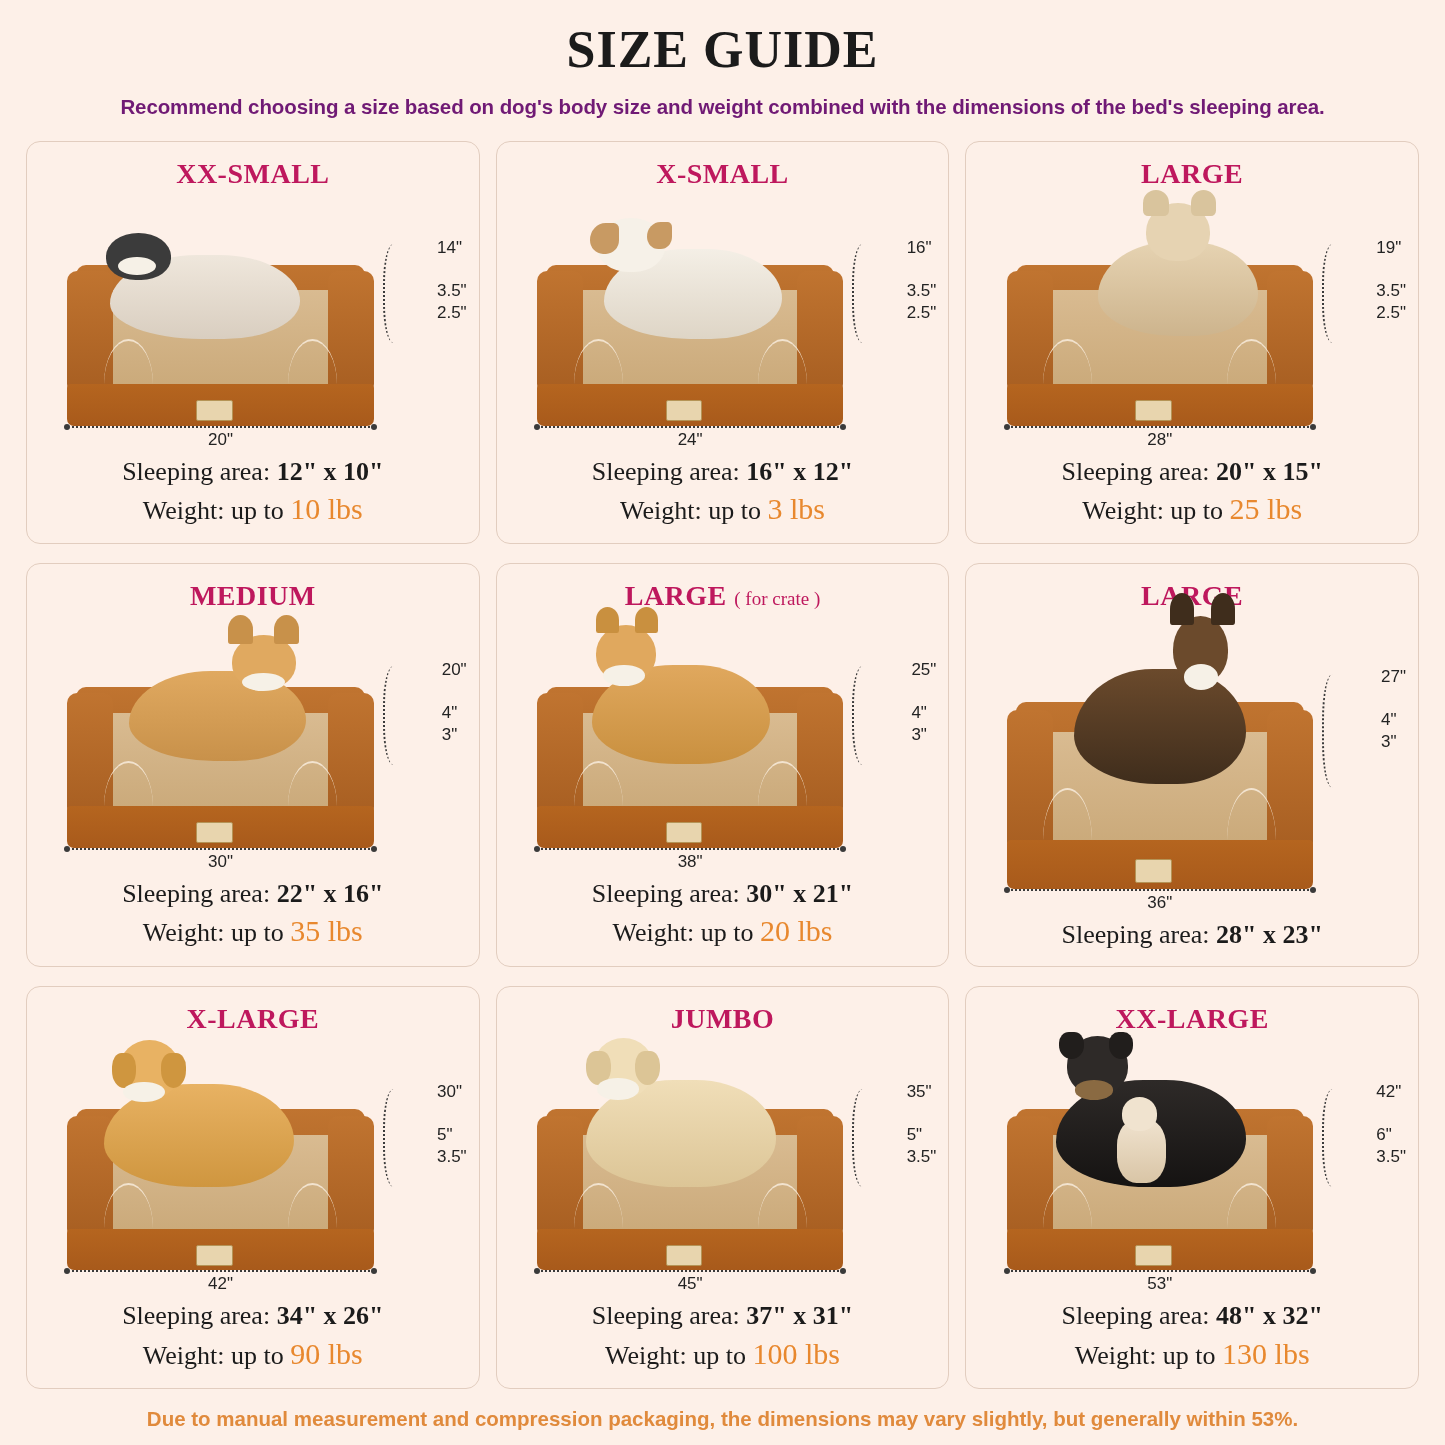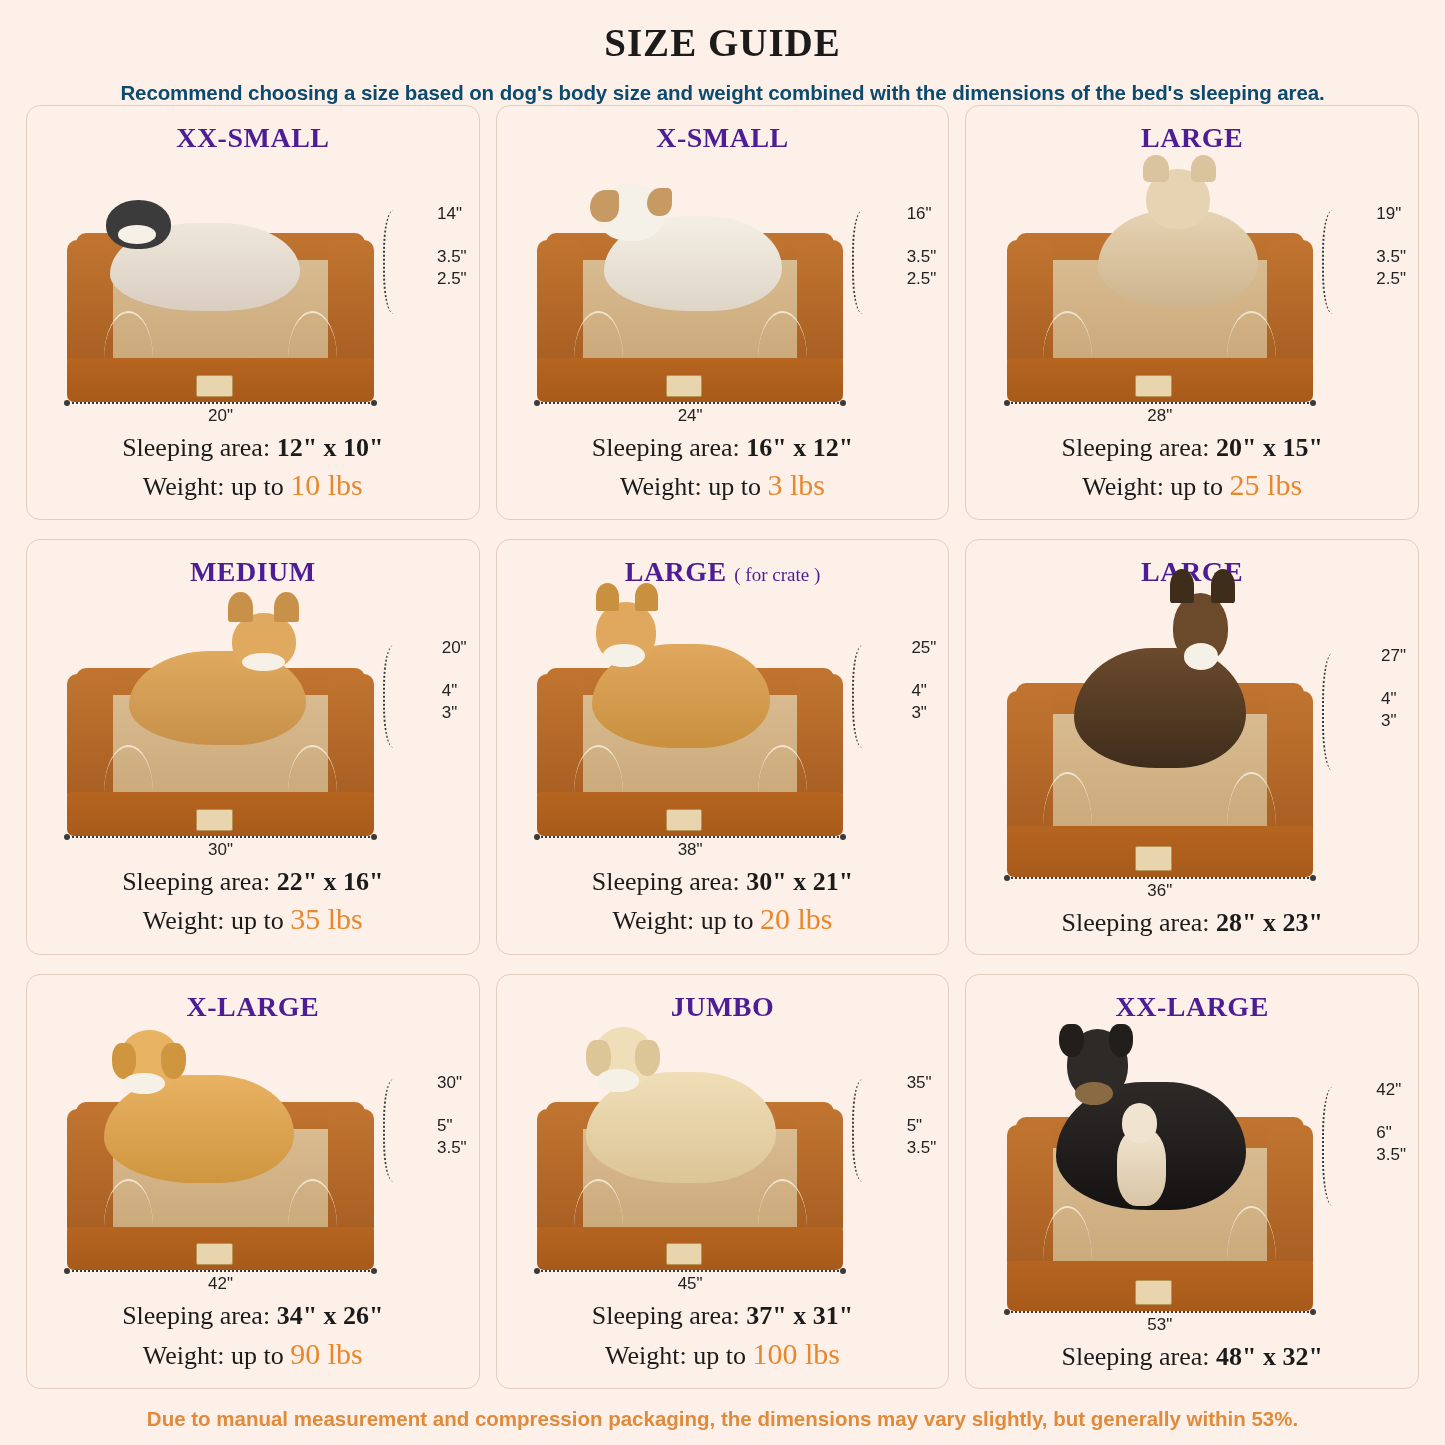--- a/index.html
+++ b/index.html
@@ -12,31 +12,32 @@
   .page {
     width: 1445px; height: 1445px;
     background: #fdf0e8;
     padding: 14px 26px 10px 26px;
     display: flex;
     flex-direction: column;
   }
   .title {
     text-align: center;
     font-family: "Liberation Serif", serif;
-    font-size: 39px;
+    font-size: 52px;
     font-weight: bold;
     letter-spacing: 1px;
     color: #1b1b1b;
     margin: 6px 0 16px 0;
   }
   .subtitle {
     text-align: center;
     font-size: 20.5px;
     font-weight: bold;
-    color: #0c4a6e;
+    color: #701a75;
+    margin-bottom: 22px;
     letter-spacing: -0.1px;
   }
   .grid {
     display: grid;
     grid-template-columns: repeat(3, 1fr);
     gap: 19px 16px;
     flex: 1;
   }
   .card {
     border: 1px solid #e2cdbf;
@@ -44,21 +45,21 @@
     background: #fdf0e8;
     padding: 10px 10px 14px 10px;
     display: flex;
     flex-direction: column;
     align-items: center;
     position: relative;
   }
   .card-title {
     font-family: "Liberation Serif", serif;
     font-size: 28px;
-    color: #4c1d95;
+    color: #be185d;
     font-weight: bold;
     letter-spacing: 0.5px;
     margin: 6px 0 2px 0;
   }
   .card-title .note {
     font-size: 19px;
     font-weight: normal;
     letter-spacing: 0;
   }
   .figure {
@@ -617,19 +618,24 @@
         <div class="dim-h">
           <div class="line"></div>
           <div class="val">53"</div>
         </div>
       </div>
       <div class="card-info">
         <div class="info-line">
           <span>Sleeping area:</span>
           <span class="bold">48" x 32"</span>
         </div>
+        <div class="info-line">
+          <span>Weight:</span>
+          <span>up to</span>
+          <span class="wt">130 lbs</span>
+        </div>
       </div>
     </div>
 
   </div>
 
   <div class="footer">Due to manual measurement and compression packaging, the dimensions may vary slightly, but generally within 53%.</div>
 </div>
 
 </body></html>

